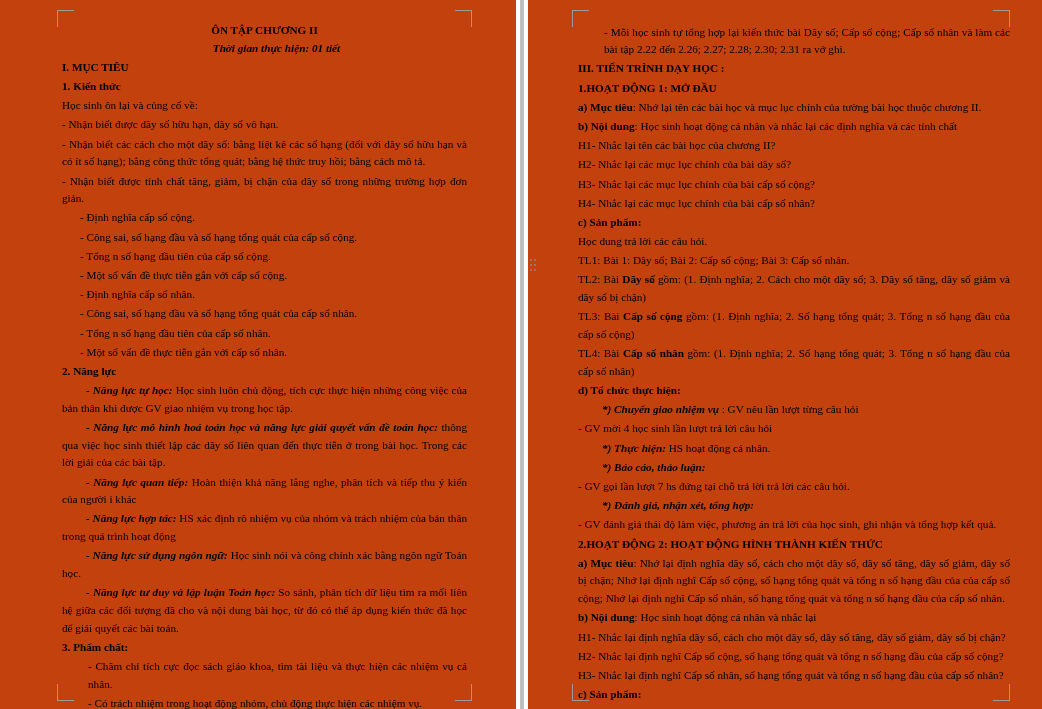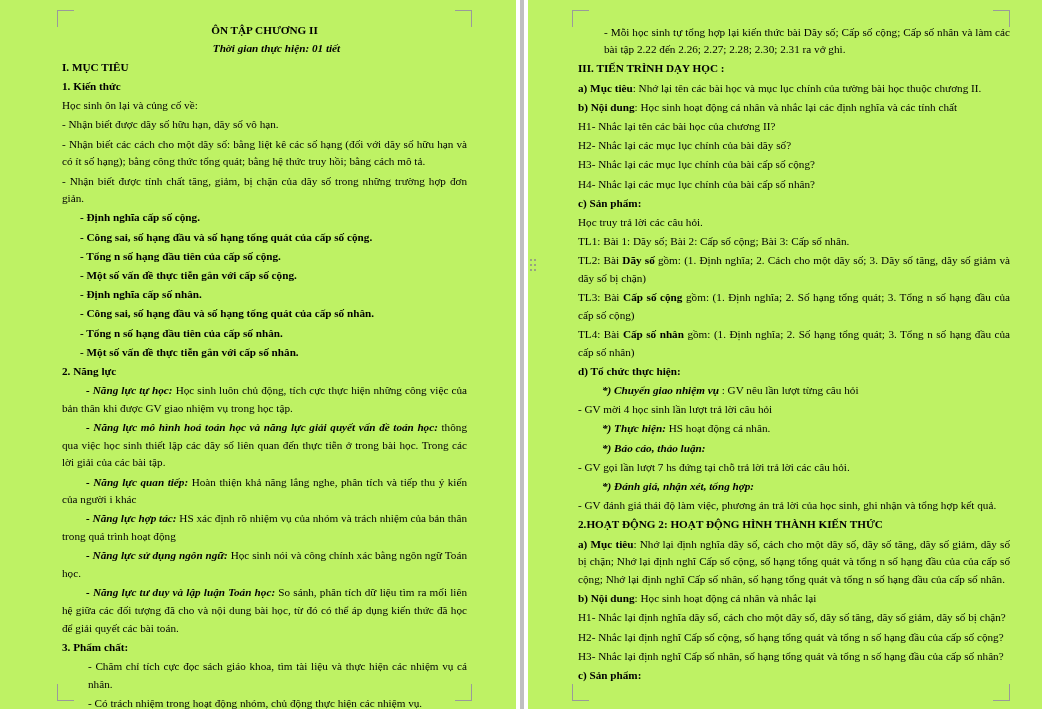--- a/index.html
+++ b/index.html
@@ -12,21 +12,21 @@
   .viewport {
     position: relative;
     width: 1042px; height: 709px;
     overflow: hidden;
     background: #ffffff;
     display: flex;
     gap: 4px;
   }
   .page {
     position: relative;
-    background: #bef264;
+    background: #c2410c;
     height: 709px;
     overflow: hidden;
     flex: 0 0 auto;
   }
   .page-left { width: 516px; }
   .page-right { width: 522px; }
   .page-gap {
     flex: 0 0 4px;
     background: #bfbfbf;
     height: 709px;
@@ -56,21 +56,21 @@
     color: #000000;
     text-align: justify;
   }
   .content-left { left: 62px; width: 405px; }
   .content-right { left: 50px; width: 432px; }
 
   p { margin: 0; }
   .ctr { text-align: center; }
   .b { font-weight: bold; }
   .bi { font-weight: bold; font-style: italic; margin-left: 24px; }
-  .ind2 { padding-left: 18px; font-weight: bold; }
+  .ind2 { padding-left: 18px; }
   .ind3 { padding-left: 26px; }
   .sp-sm { margin-top: 1.5px; }
   
   .dots {
     position: absolute;
     left: 2px;
     top: 259px;
     width: 9px;
     height: 16px;
     display: grid;
@@ -142,28 +142,29 @@
         <i></i>
         <i></i>
         <i></i>
         <i></i>
     </div>
 
     <div class="content content-right">
       <div id="right-blocks">
           <p class="sp-sm ind3">- Mỗi học sinh tự tổng hợp lại kiến thức bài Dãy số; Cấp số cộng; Cấp số nhân và làm các bài tập 2.22 đến 2.26; 2.27; 2.28; 2.30; 2.31 ra vở ghi.</p>
           <p class="sp-sm b">III. TIẾN TRÌNH DẠY HỌC :</p>
+          <p class="sp-sm b">1.HOẠT ĐỘNG 1: MỞ ĐẦU</p>
           <p class="sp-sm"><span class="b">a) Mục tiêu</span><span>: Nhớ lại tên các bài học và mục lục chính của tường bài học thuộc chương II.</span></p>
           <p class="sp-sm"><span class="b">b) Nội dung</span><span>: Học sinh hoạt động cá nhân và nhắc lại các định nghĩa và các tính chất</span></p>
           <p class="sp-sm">H1- Nhắc lại tên các bài học của chương II?</p>
           <p class="sp-sm">H2- Nhắc lại các mục lục chính của bài dãy số?</p>
           <p class="sp-sm">H3- Nhắc lại các mục lục chính của bài cấp số cộng?</p>
           <p class="sp-sm">H4- Nhắc lại các mục lục chính của bài cấp số nhân?</p>
           <p class="sp-sm b">c) Sản phẩm:</p>
-          <p class="sp-sm">Học truy trả lời các câu hỏi.</p>
+          <p class="sp-sm">Học dung trả lời các câu hỏi.</p>
           <p class="sp-sm">TL1: Bài 1: Dãy số; Bài 2: Cấp số cộng; Bài 3: Cấp số nhân.</p>
           <p class="sp-sm"><span>TL2: Bài </span><span class="b">Dãy số</span><span> gồm: (1. Định nghĩa; 2. Cách cho một dãy số; 3. Dãy số tăng, dãy số giảm và dãy số bị chặn)</span></p>
           <p class="sp-sm"><span>TL3: Bài </span><span class="b">Cấp số cộng</span><span> gồm: (1. Định nghĩa; 2. Số hạng tổng quát; 3. Tổng n số hạng đầu của cấp số cộng)</span></p>
           <p class="sp-sm"><span>TL4: Bài </span><span class="b">Cấp số nhân</span><span> gồm: (1. Định nghĩa; 2. Số hạng tổng quát; 3. Tổng n số hạng đầu của cấp số nhân)</span></p>
           <p class="sp-sm b">d) Tổ chức thực hiện:</p>
           <p class="sp-sm"><span class="bi">*) Chuyển giao nhiệm vụ</span><span> : GV nêu lần lượt từng câu hỏi</span></p>
           <p class="sp-sm">- GV mời 4 học sinh lần lượt trả lời câu hỏi</p>
           <p class="sp-sm"><span class="bi">*) Thực hiện:</span><span>  HS hoạt động cá nhân.</span></p>
           <p class="sp-sm"><span class="bi">*) Báo cáo, thảo luận:</span><span></span></p>
           <p class="sp-sm">- GV gọi lần lượt 7 hs đứng tại chỗ trả lời trả lời các câu hỏi.</p>

